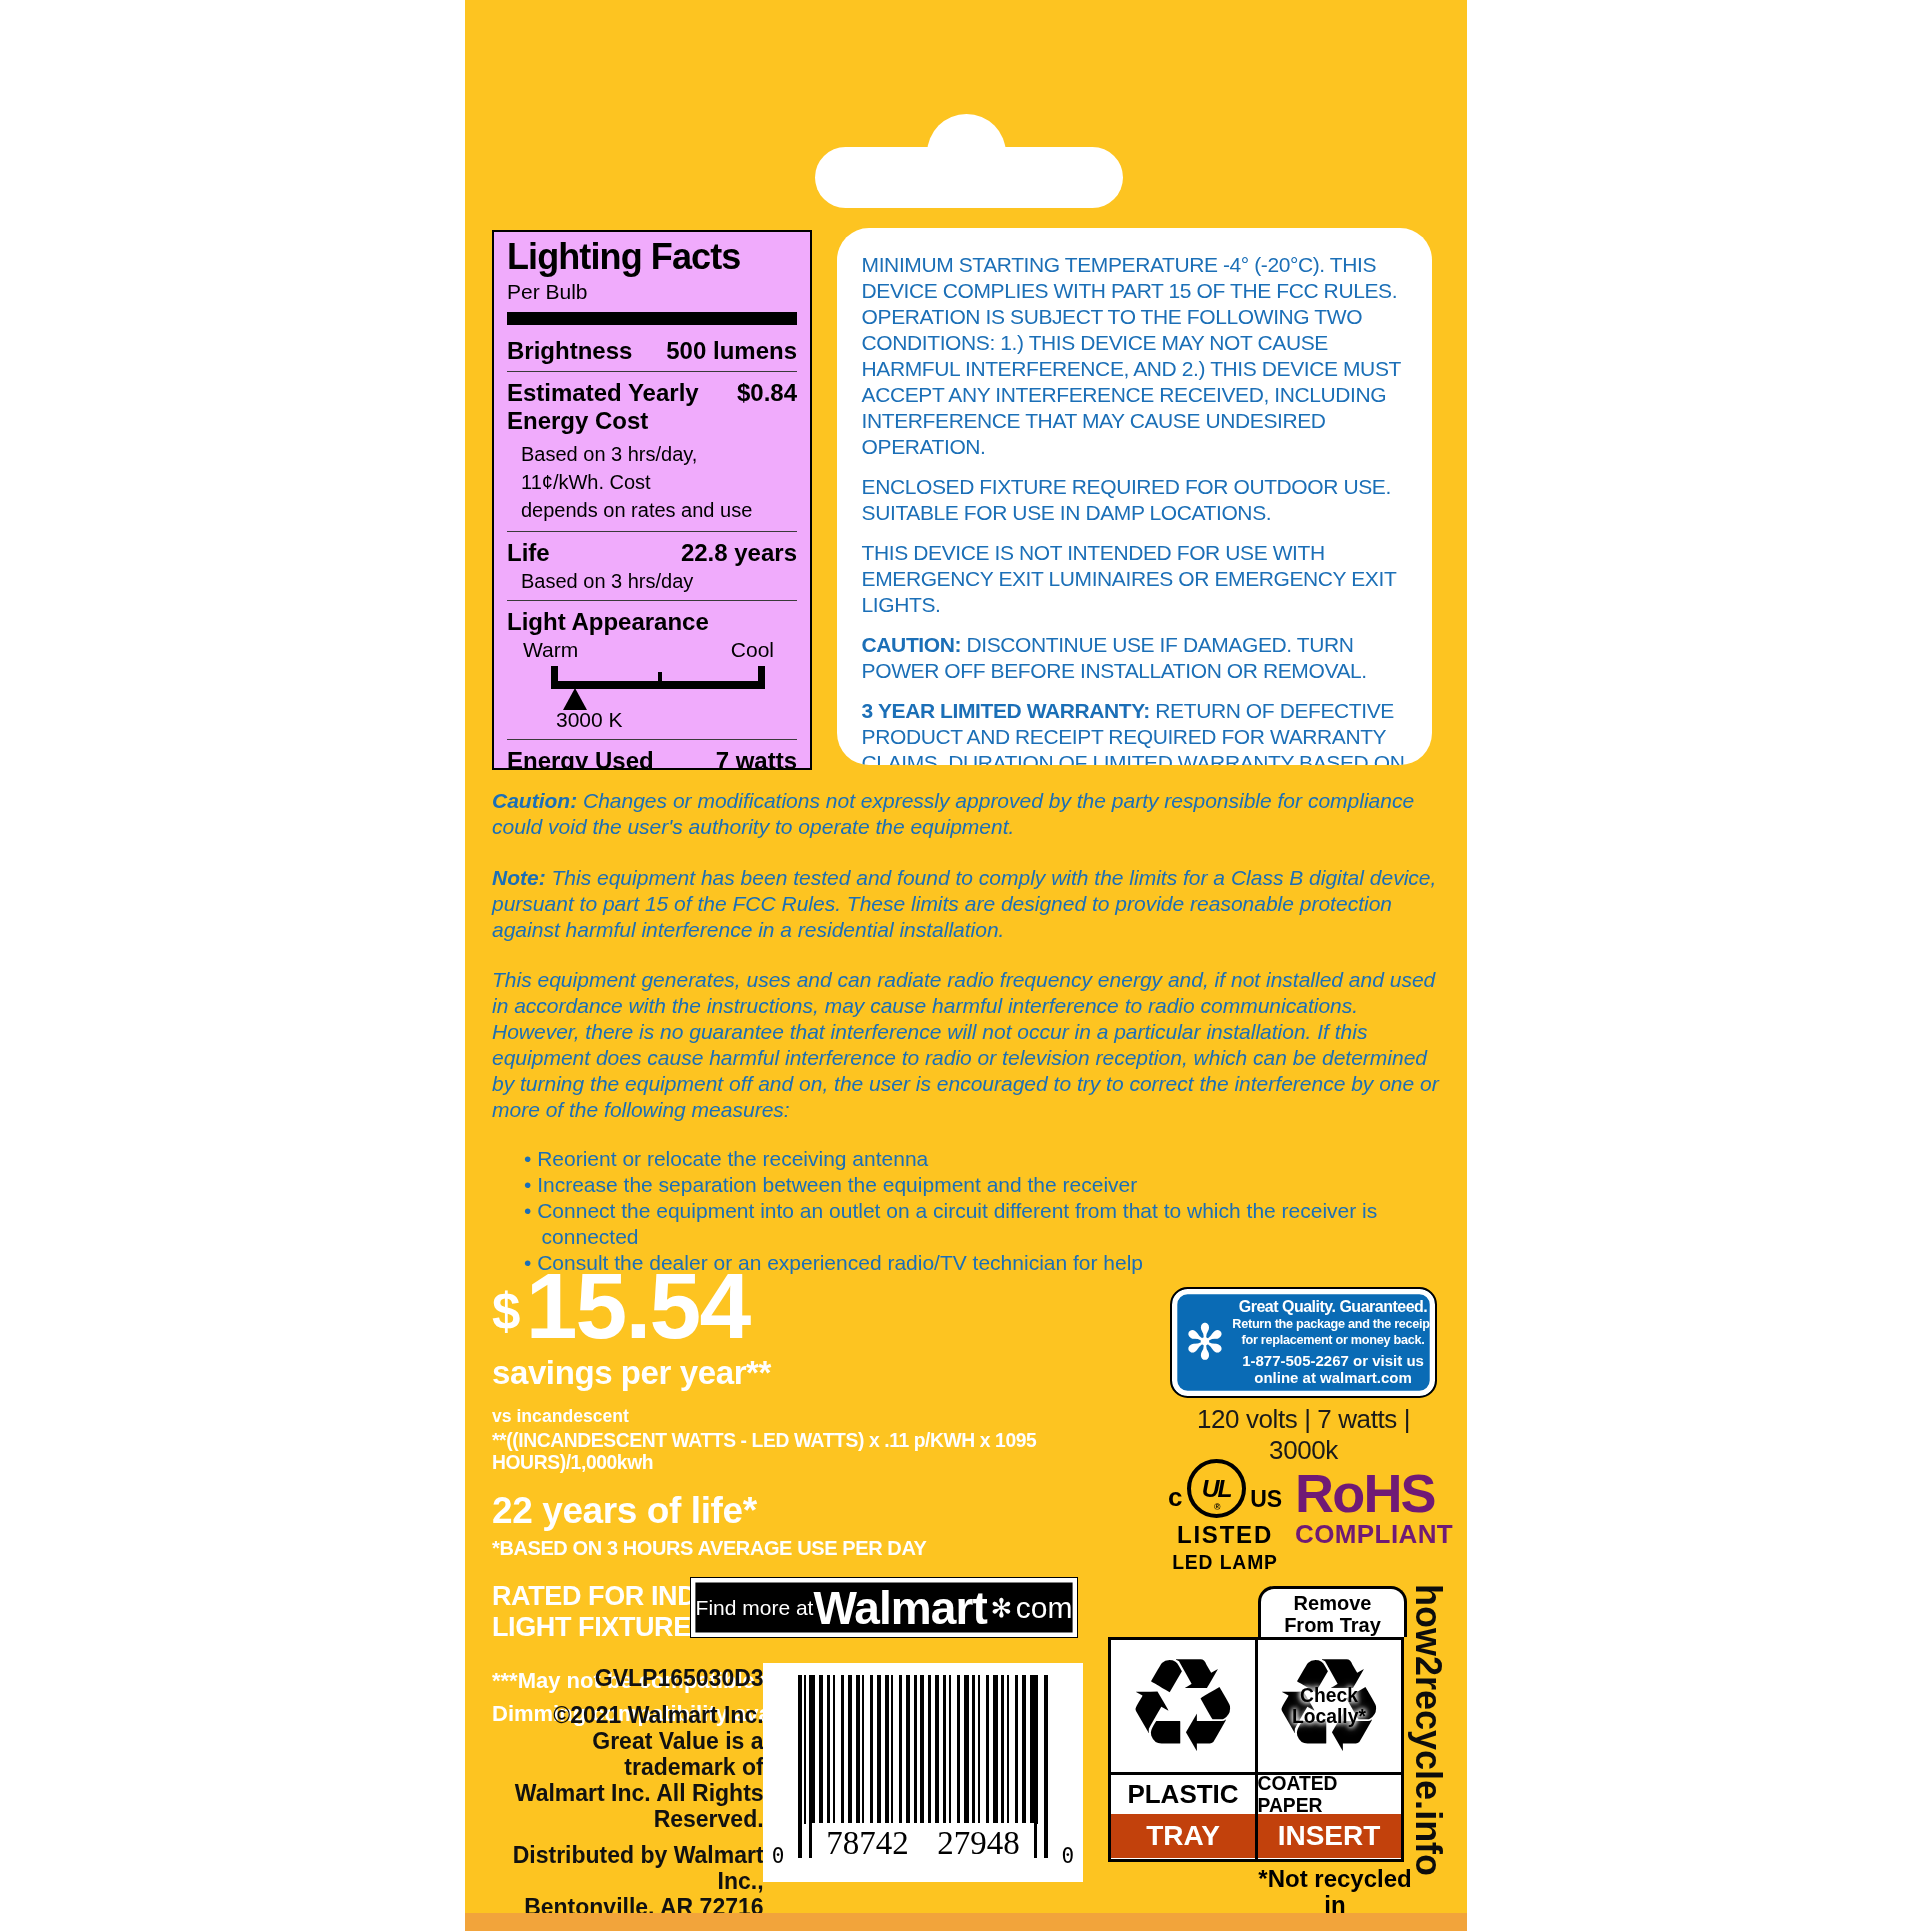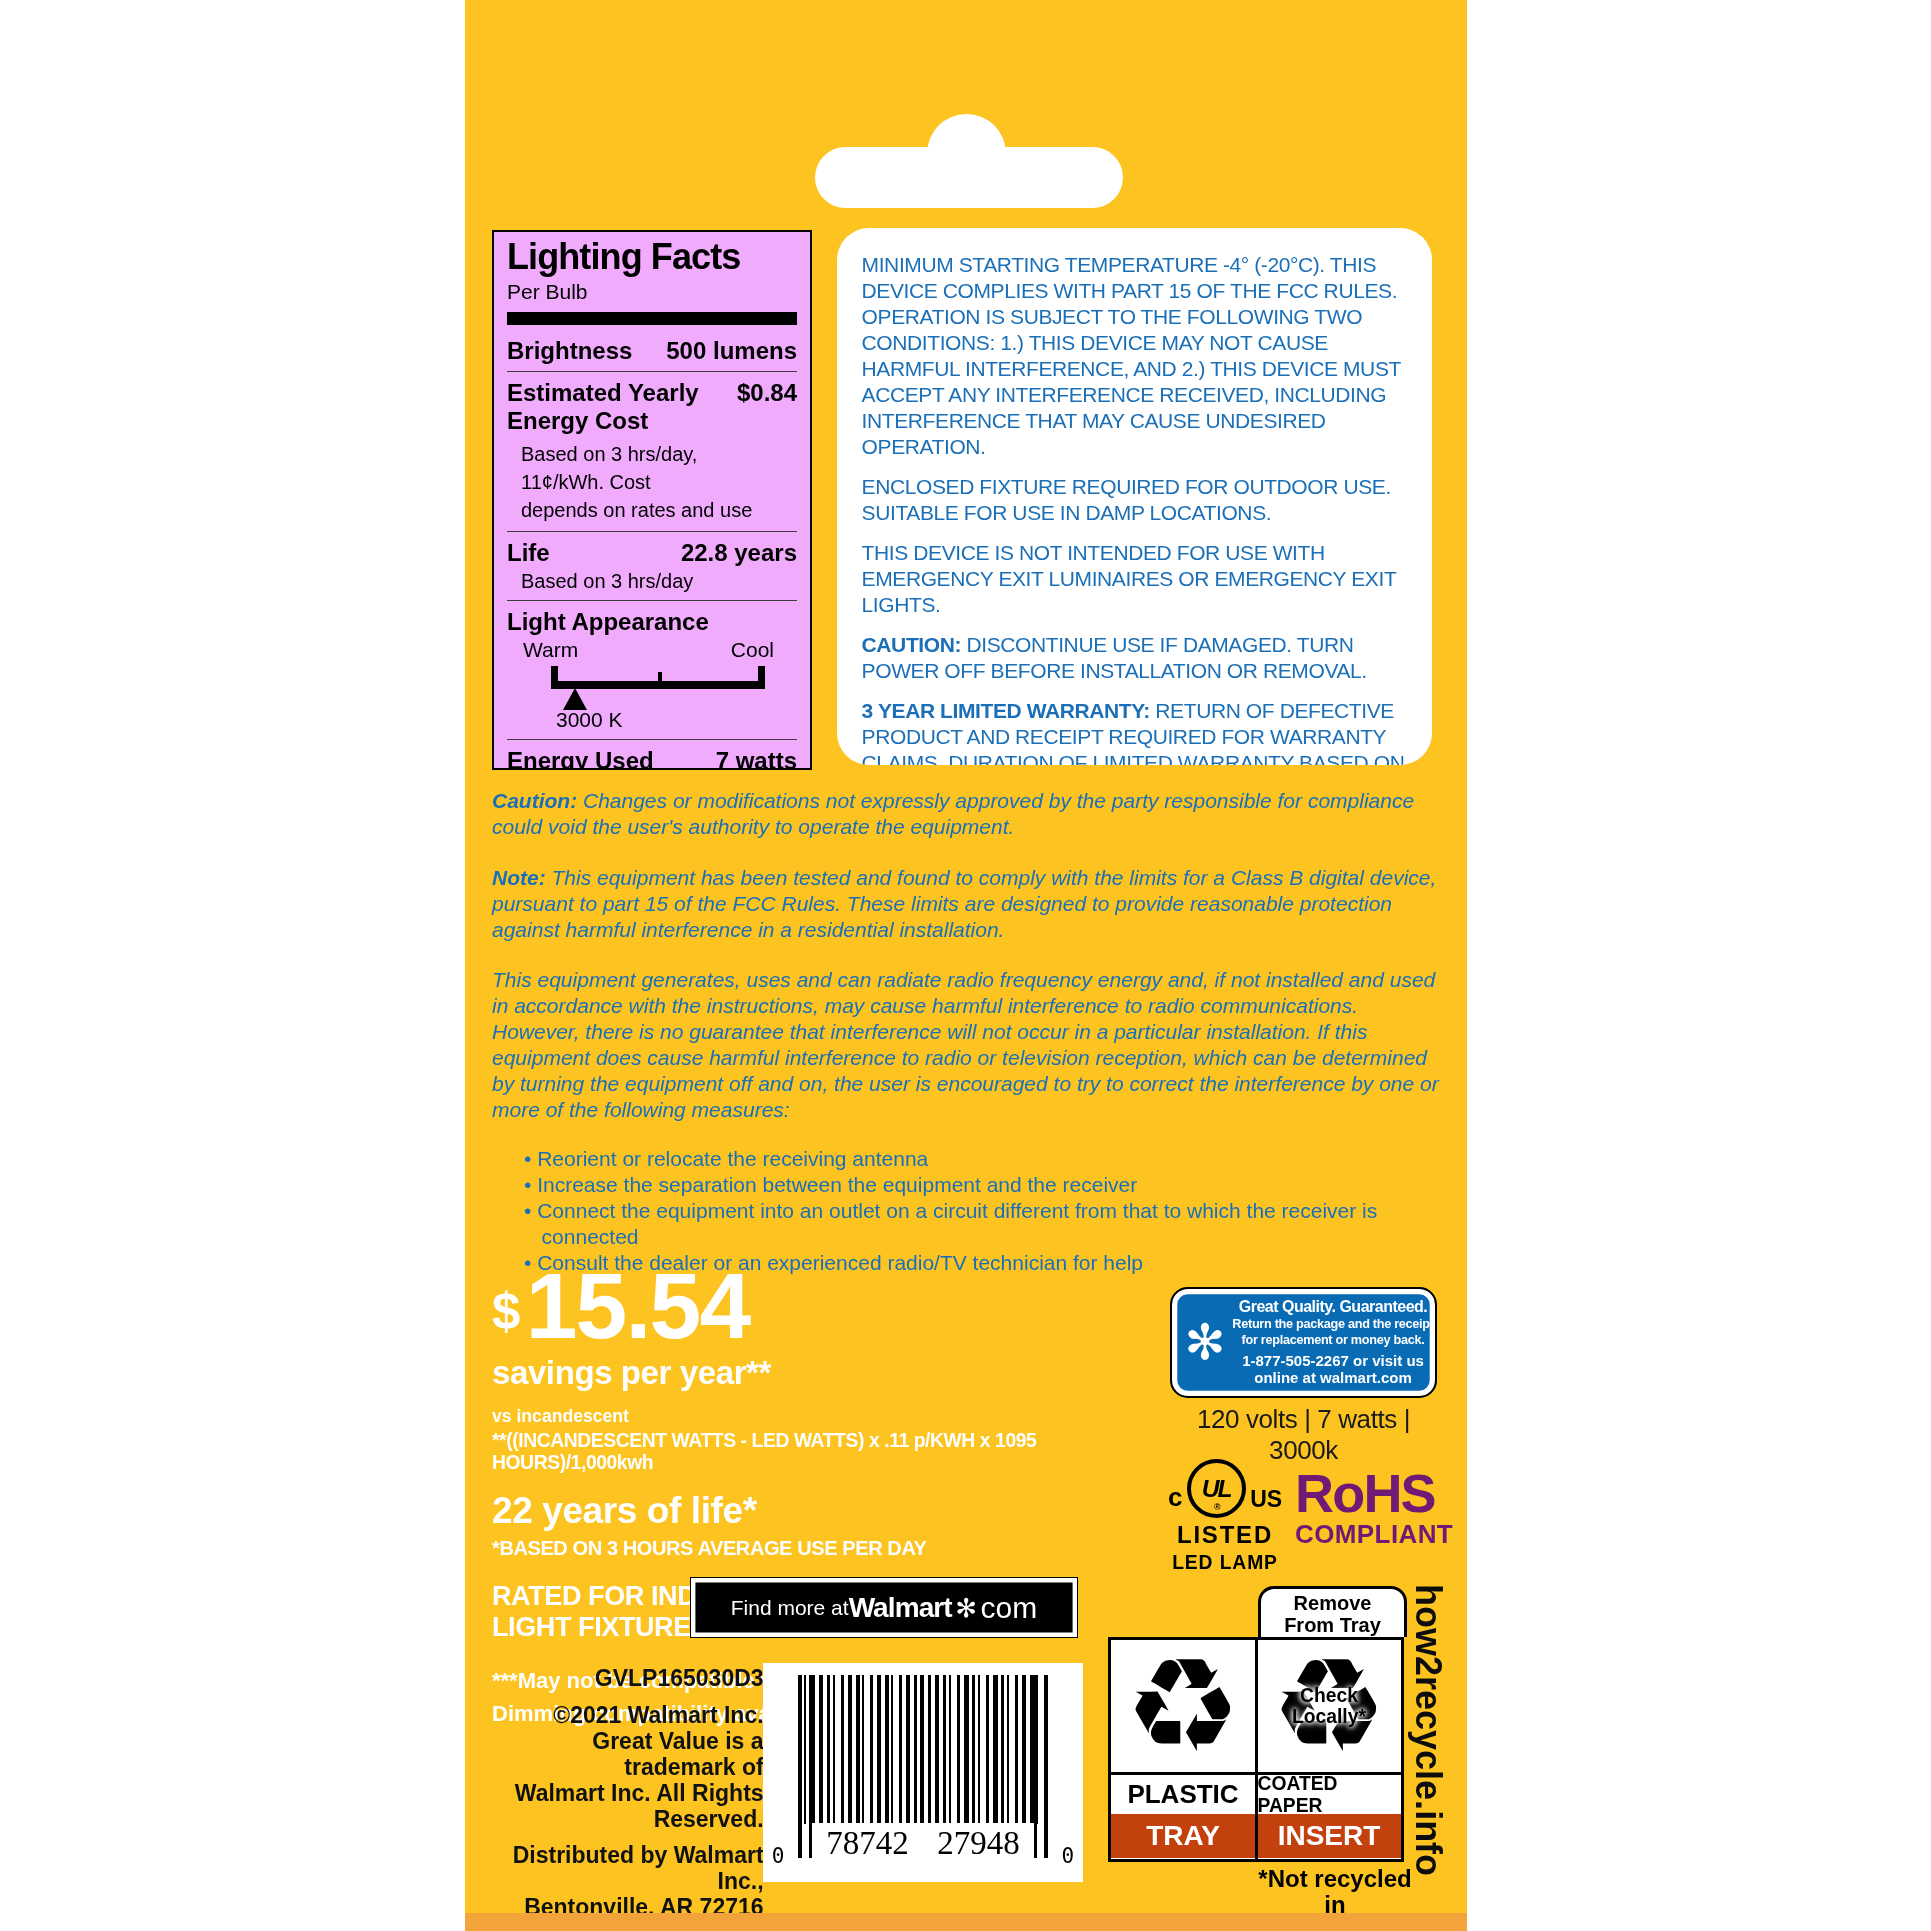--- a/index.html
+++ b/index.html
@@ -48,21 +48,21 @@
   .life-head{font-size:37px;font-weight:bold;letter-spacing:-0.4px;margin-top:16px;}
   .life-foot{font-size:20px;font-weight:bold;margin-top:5.3px;letter-spacing:-0.4px;}
   .rated{font-size:27px;font-weight:bold;letter-spacing:-0.4px;margin-top:21px;}
   .dim1{font-size:22px;font-weight:bold;margin-top:24.6px;}
   .dim2{font-size:22px;font-weight:bold;margin-top:7px;}
   
   .wm-banner{left:225px;top:1577px;width:388px;height:61px;background:#000;box-sizing:border-box;
     border:1.8px solid #000;box-shadow:inset 0 0 0 4.4px #fff, inset 0 0 0 6.1px #000;
     display:flex;align-items:center;justify-content:center;color:#fff;}
   .wm-banner .pre{font-size:21px;margin-right:0;}
-  .wm-banner .brand{font-size:28px;font-weight:bold;letter-spacing:-0.9px;}
+  .wm-banner .brand{font-size:46px;font-weight:bold;letter-spacing:-0.9px;}
   .wm-banner .spark{font-size:26px;font-family:"DejaVu Sans",sans-serif;margin:0 3.5px;}
   .wm-banner .suf{font-size:30px;}
   
   .legal{left:17.6px;top:1665px;width:281px;text-align:right;color:#111;font-weight:bold;font-size:23px;line-height:26px;}
   .legal .gap{height:10.5px;}
   
   .bc-box{left:298px;top:1663px;width:320px;height:219px;background:#fff;}
   .bc-bars{position:absolute;left:35px;right:35px;top:12.3px;height:149px;
     background:repeating-linear-gradient(90deg,#000 0 3.5px,#fff 3.5px 6.1px,#000 6.1px 8px,#fff 8px 14px,#000 14px 16.7px,#fff 16.7px 21px,#000 21px 25.5px,#fff 25.5px 29px);}
   .bc-guard{position:absolute;width:4.4px;top:12.3px;height:183px;background:#000;}

